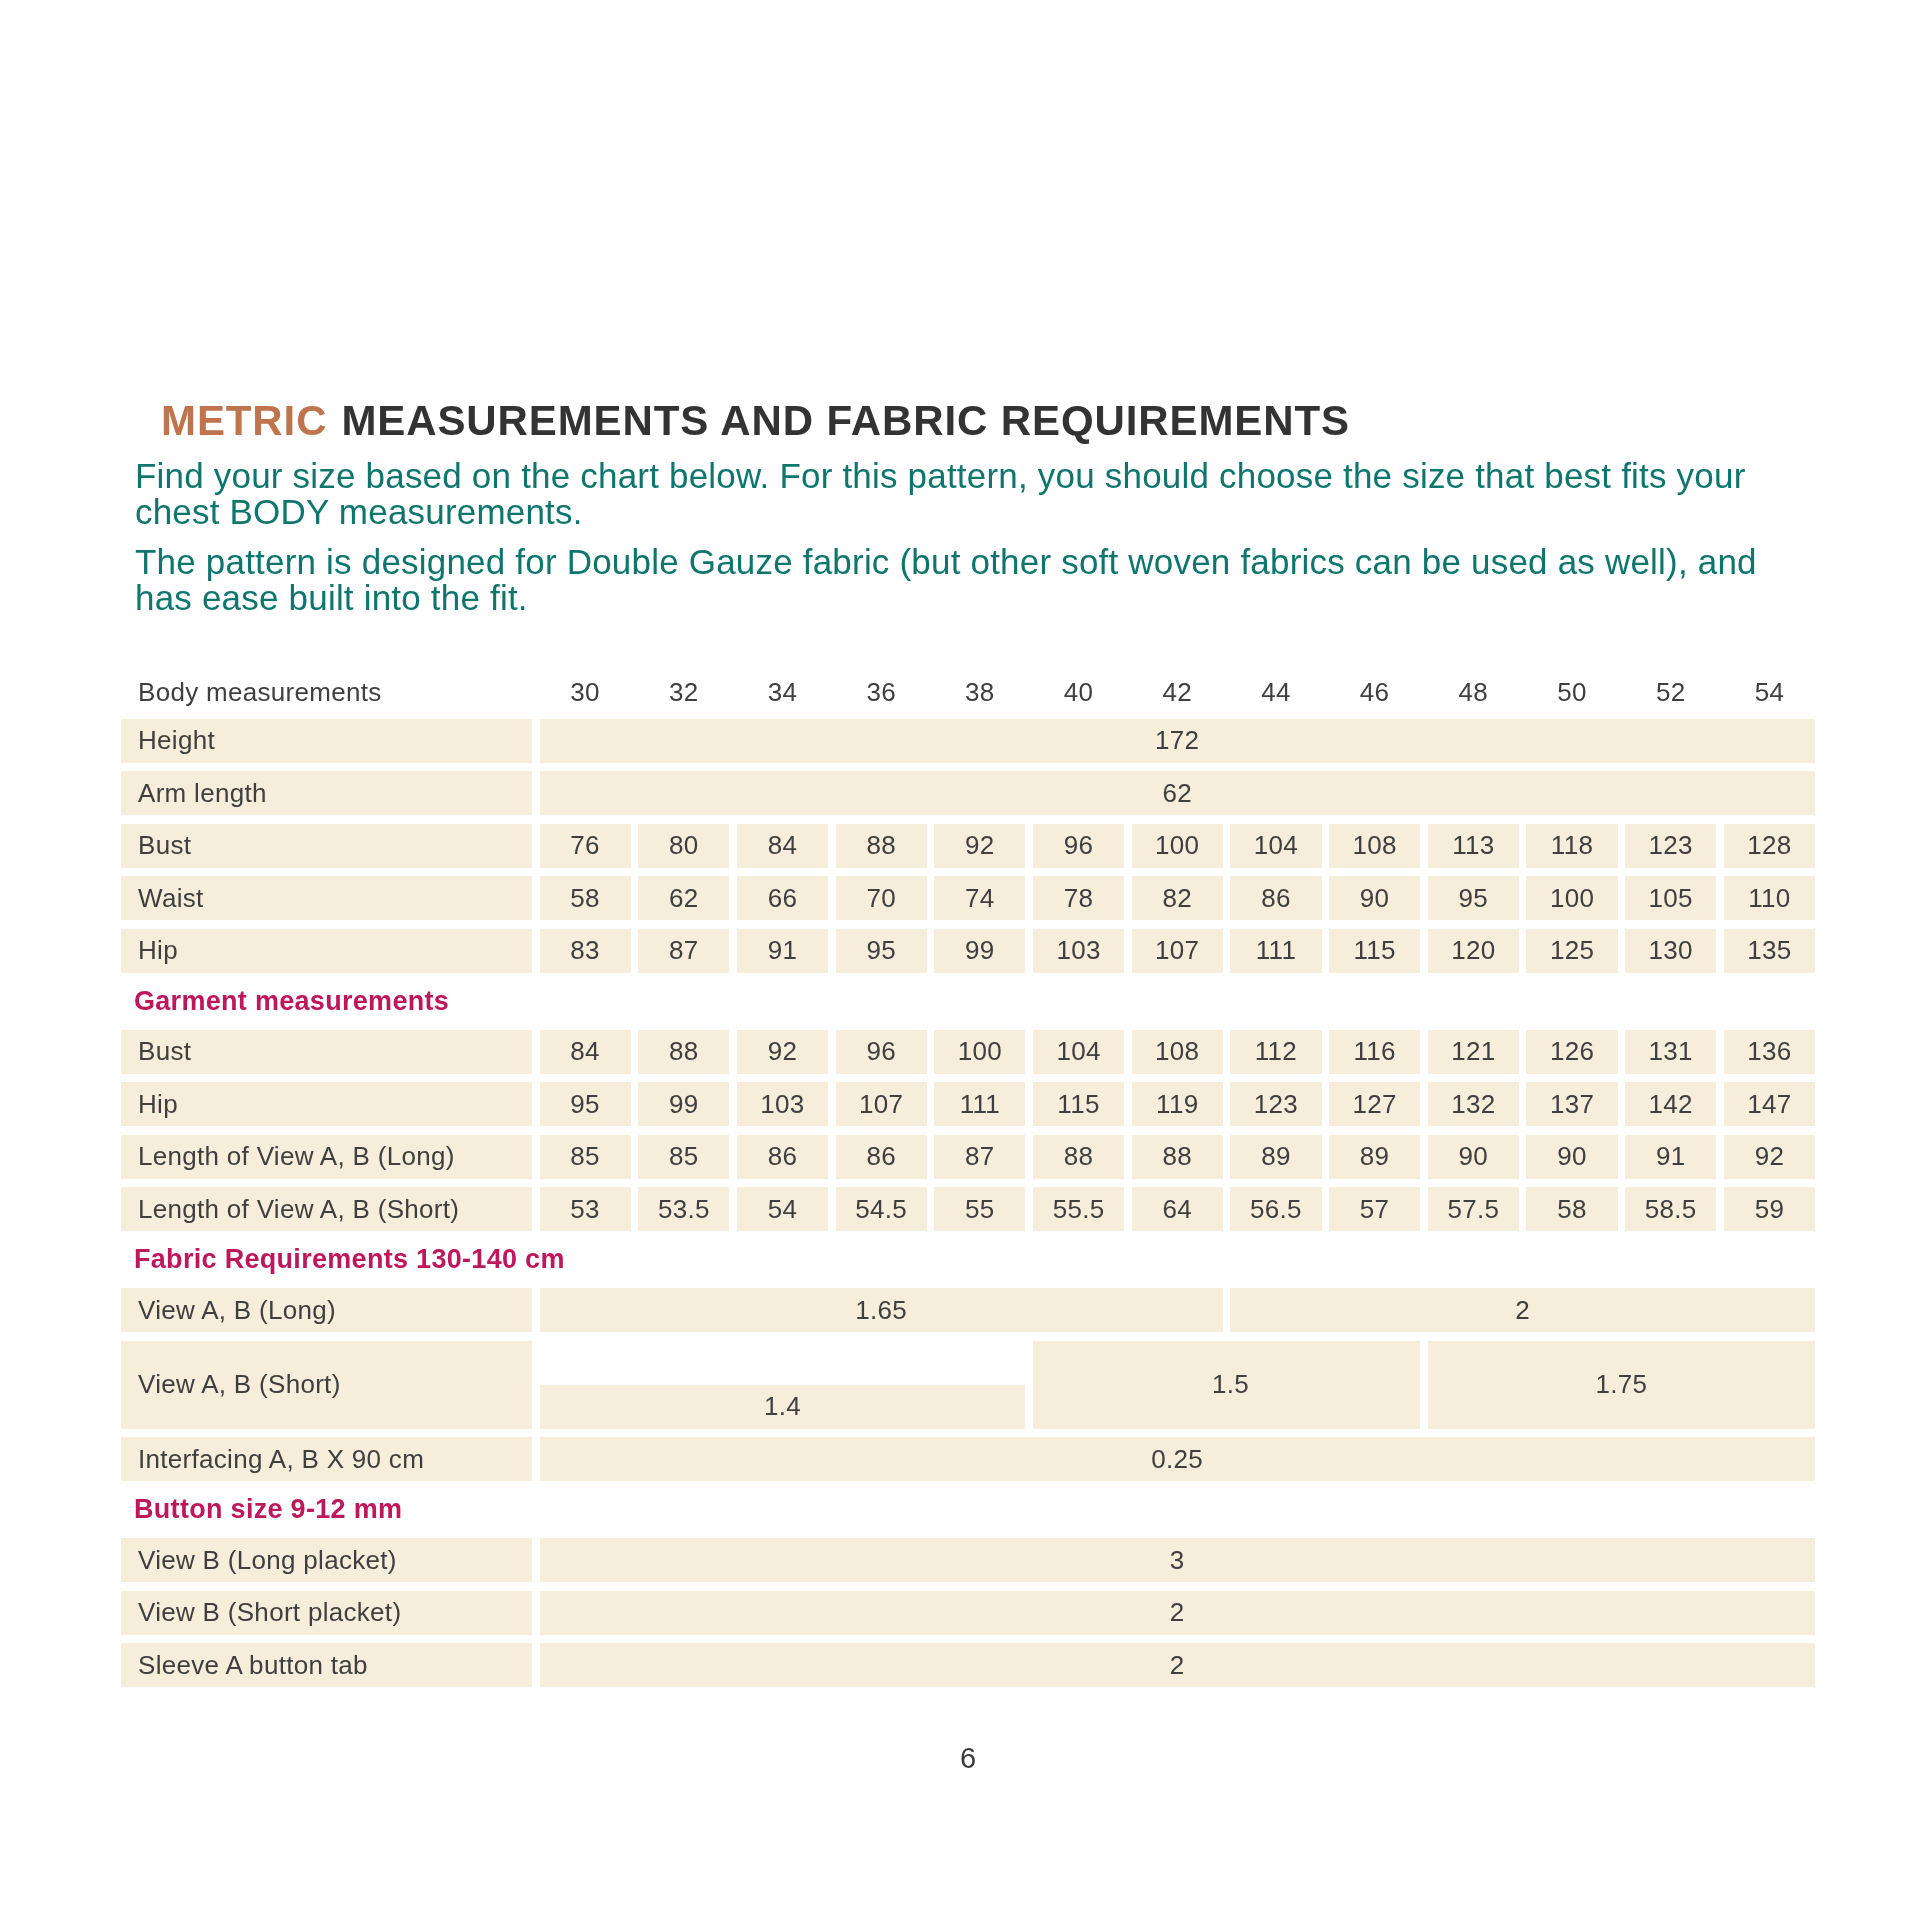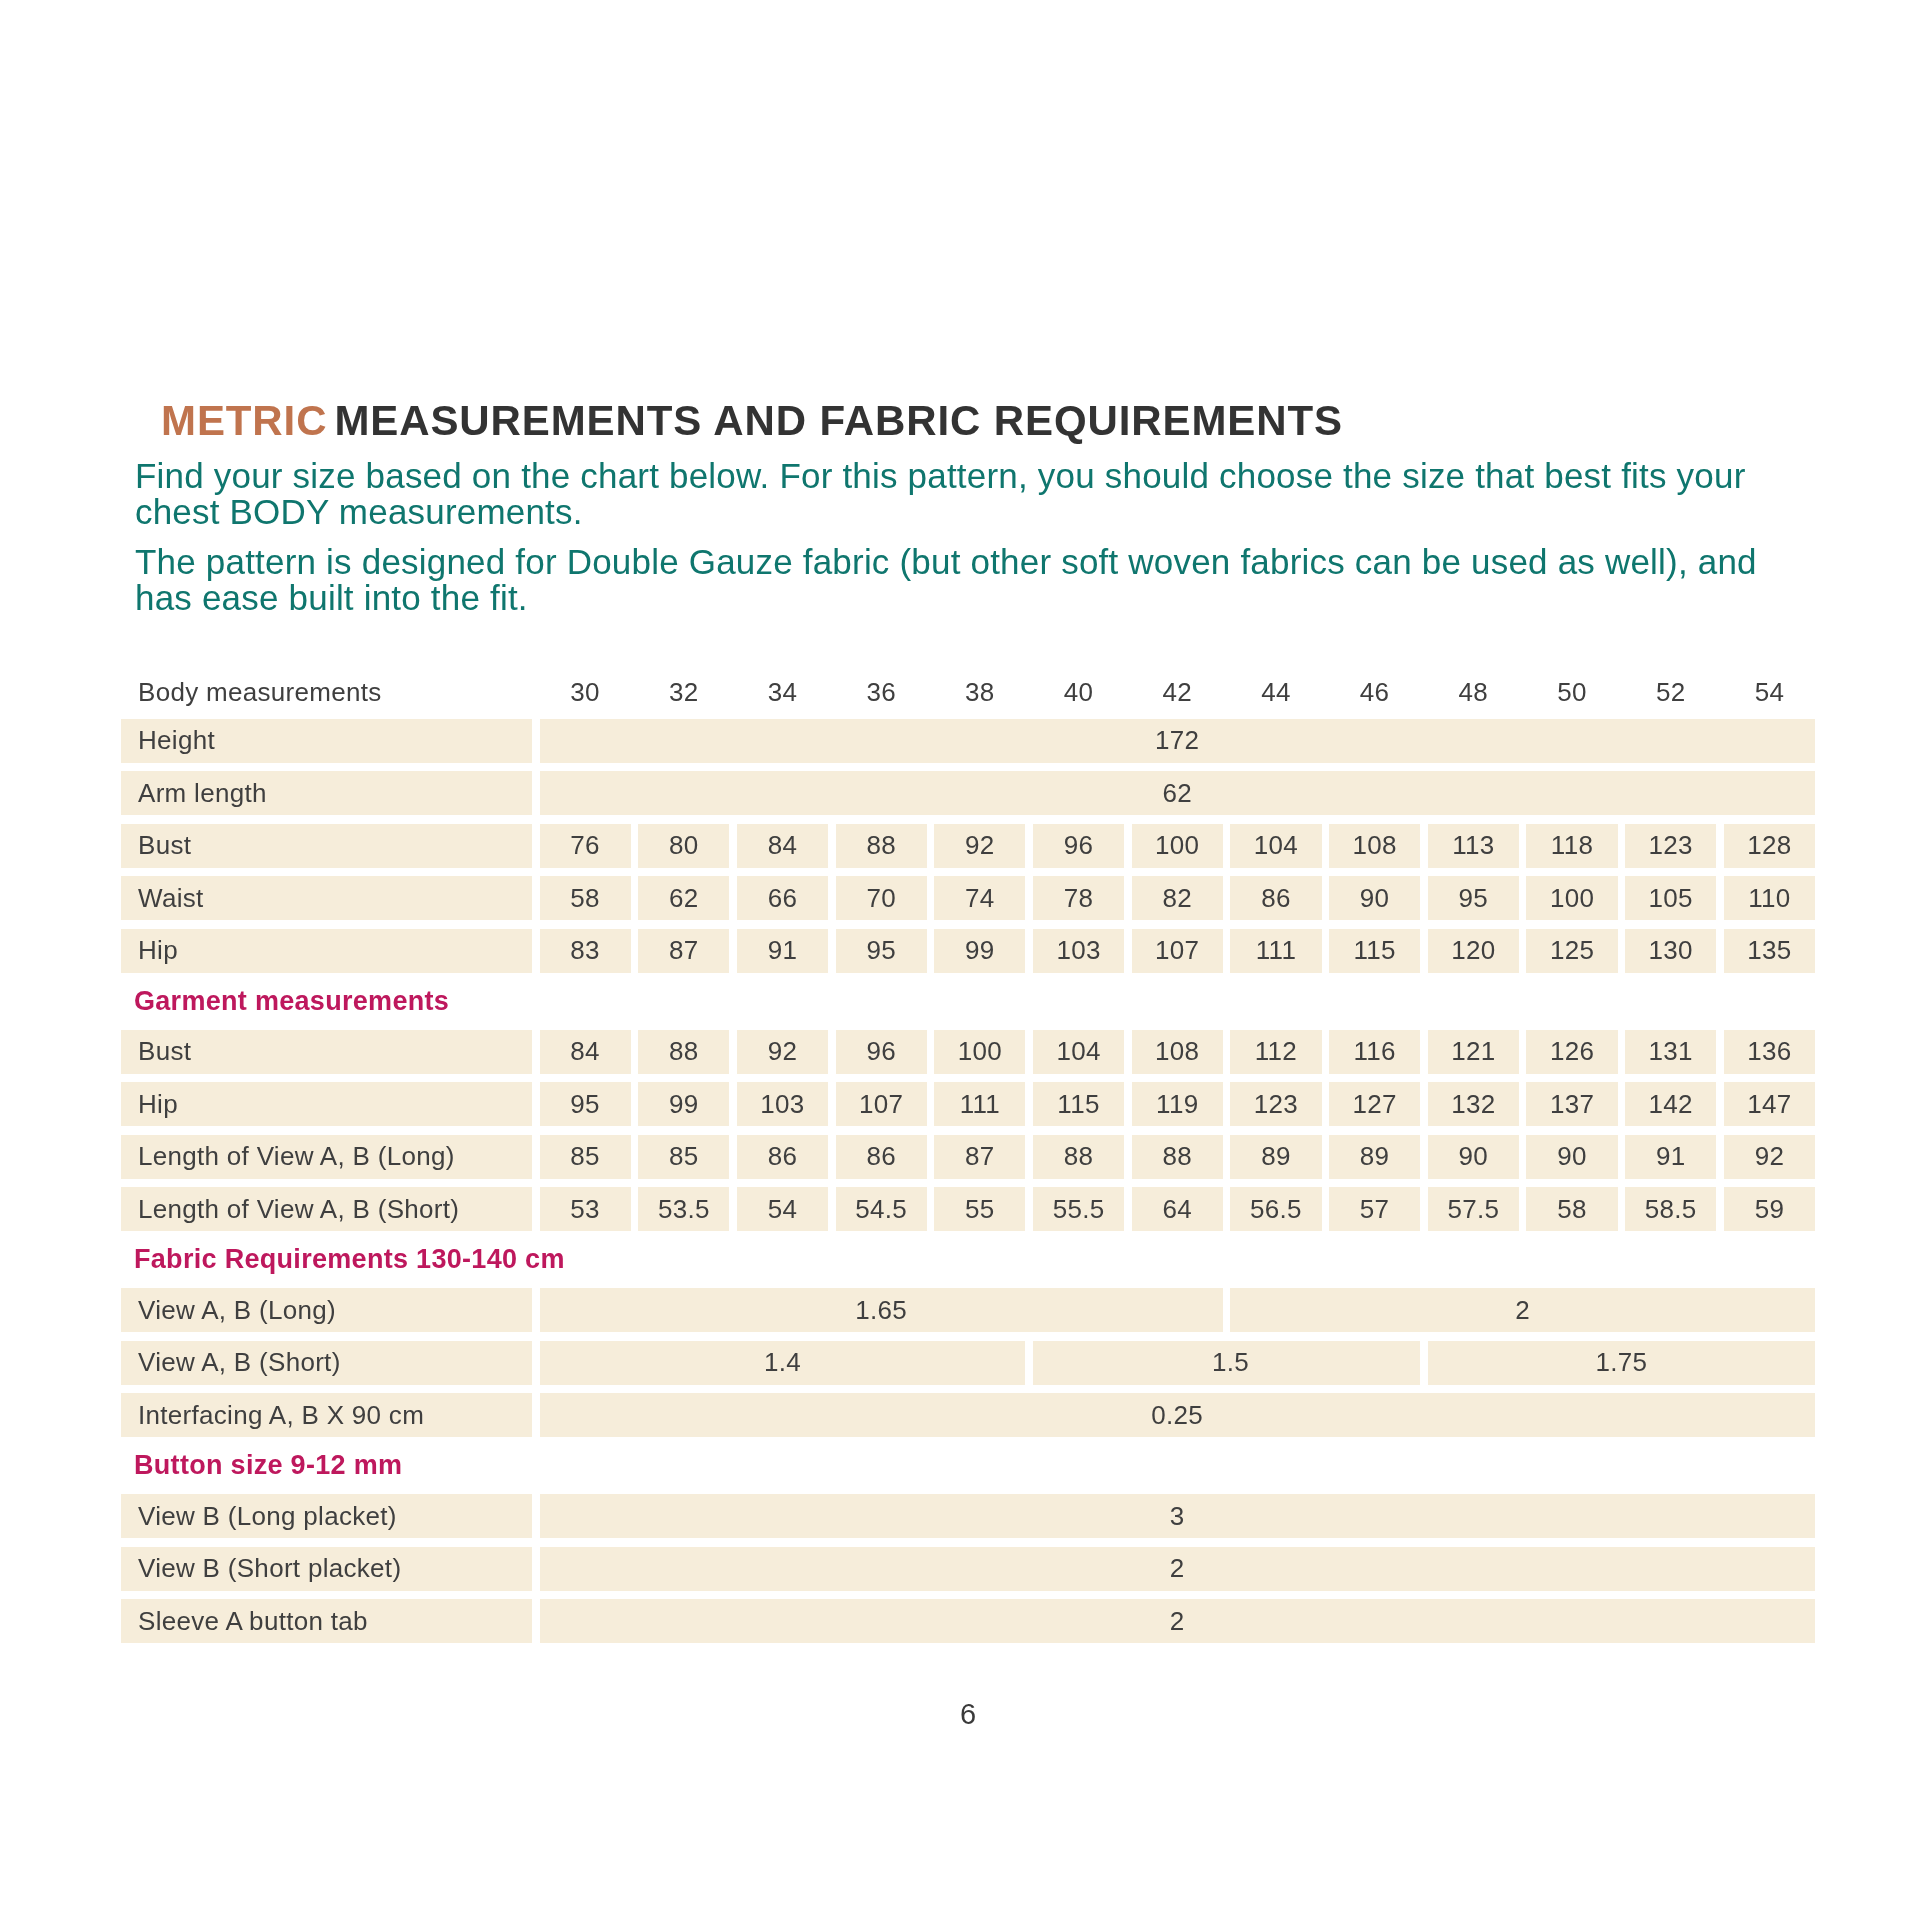--- a/index.html
+++ b/index.html
@@ -32,21 +32,21 @@
   h1.title {
     margin: 0 0 15px 0;
     font-size: 42px;
     line-height: 1.05;
     font-weight: 700;
     letter-spacing: 0.9px;
     color: var(--heading);
     white-space: nowrap;
   }
   h1.title .accent { color: var(--accent); margin-left: 40px; }
-  h1.title .rest { margin-left: 7px; }
+  h1.title .rest { margin-left: 14px; }
   p.intro {
     margin: 14px;
     font-size: 35px;
     line-height: 36px;
     color: #0f766e;
     letter-spacing: 0.2px;
   }
   .size-table {
     margin-top: 58px;
     display: grid;
@@ -216,21 +216,21 @@
         <div class="cell">57</div>
         <div class="cell">57.5</div>
         <div class="cell">58</div>
         <div class="cell">58.5</div>
         <div class="cell">59</div>
         <div class="cell section-cell">Fabric Requirements 130-140 cm</div>
         <div class="cell label-cell">View A, B (Long)</div>
         <div class="cell" style="grid-column: span 7;">1.65</div>
         <div class="cell" style="grid-column: span 6;">2</div>
         <div class="cell label-cell">View A, B (Short)</div>
-        <div class="cell" style="grid-column: span 5;">1.4</div>
+        <div class="cell" style="grid-column: span 5; margin-top: 44px;">1.4</div>
         <div class="cell" style="grid-column: span 4; padding-left: 8px;">1.5</div>
         <div class="cell" style="grid-column: span 4;">1.75</div>
         <div class="cell label-cell">Interfacing A, B X 90 cm</div>
         <div class="cell" style="grid-column: span 13;">0.25</div>
         <div class="cell section-cell">Button size 9-12 mm</div>
         <div class="cell label-cell">View B (Long placket)</div>
         <div class="cell" style="grid-column: span 13;">3</div>
         <div class="cell label-cell">View B (Short placket)</div>
         <div class="cell" style="grid-column: span 13;">2</div>
         <div class="cell label-cell">Sleeve A button tab</div>

